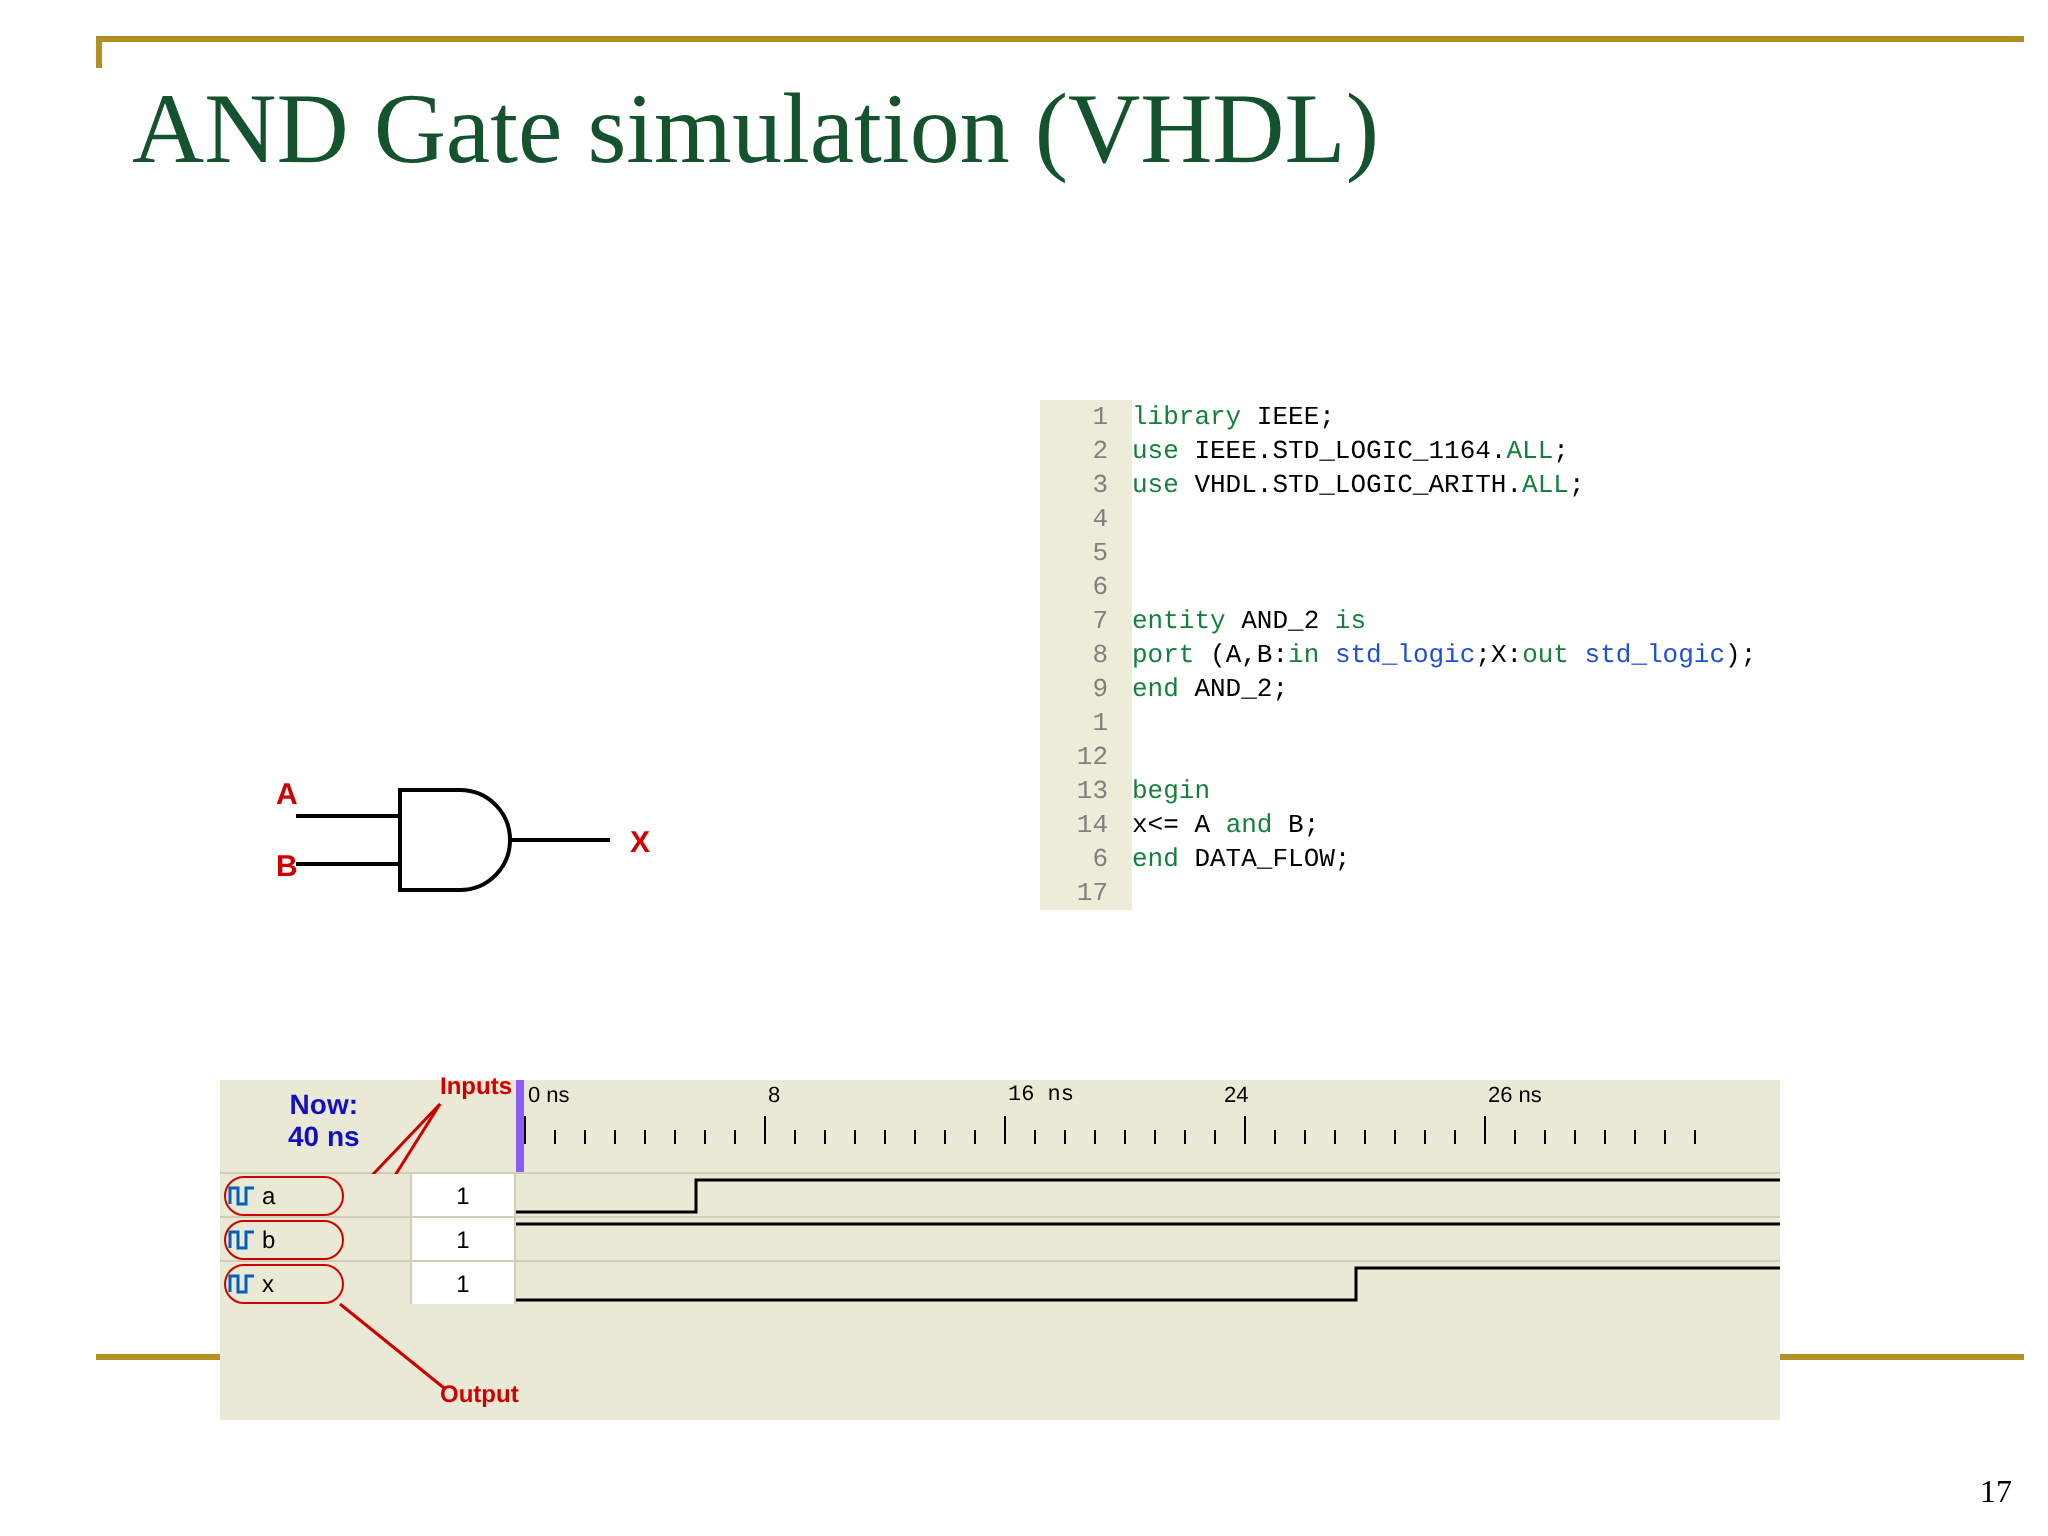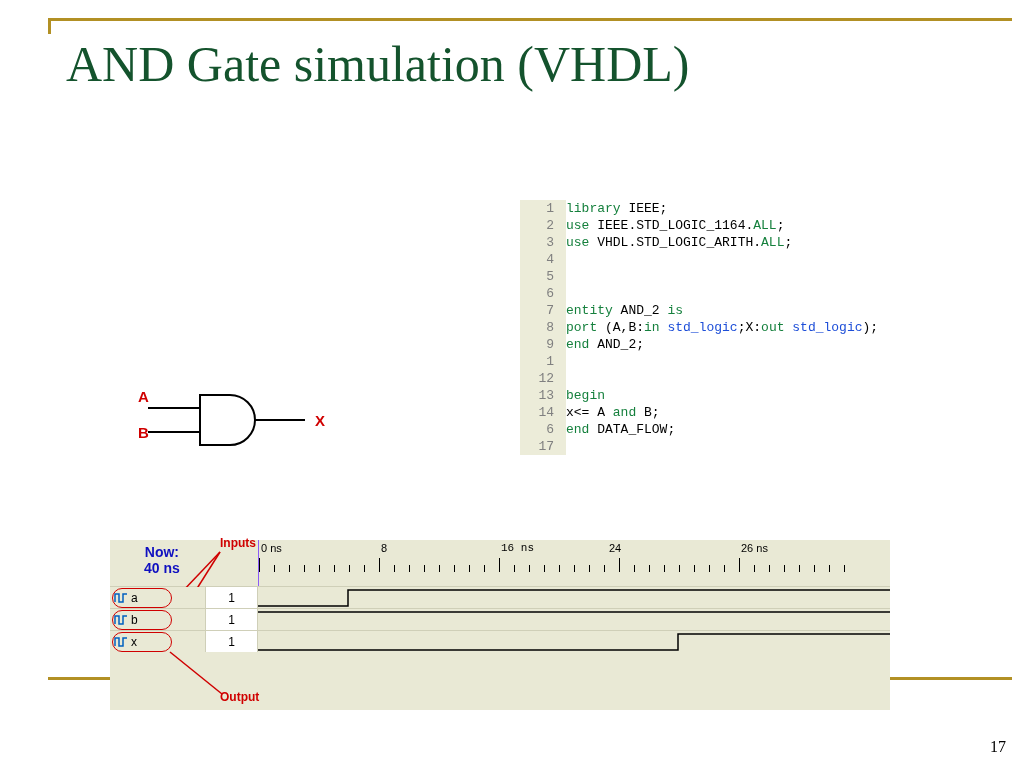--- a/index.html
+++ b/index.html
@@ -11,21 +11,21 @@
   .gate-wrap svg { width: 100%; height: 100%; }
   .code-wrap { position: absolute; top: 200px; left: 520px; font-family: "Courier New", monospace; font-size: 13px; line-height: 17px; }
   .code-row { display: flex; }
   .lineno { width: 46px; text-align: right; padding-right: 12px; background: #ececd9; color: #808080; }
   .codetxt { white-space: pre; }
   .kw { color: #15803d; }
   .typ { color: #1d4ed8; }
   .wave-wrap { position: absolute; top: 540px; left: 110px; width: 780px; height: 170px; background: #e9e9d5; font-family: Arial, sans-serif; font-size: 12px; }
   .wave-head { position: relative; height: 46px; }
   .now-label { position: absolute; left: 34px; top: 4px; color: #1010c0; font-weight: bold; font-size: 14px; text-align: center; }
-  .ruler { position: absolute; left: 148px; top: 0; right: 0; height: 46px; border-left: 1px solid #8b5cf6; }
+  .ruler { position: absolute; left: 148px; top: 0; right: 0; height: 46px; border-left: 4px solid #8b5cf6; }
   .tick-major { position: absolute; top: 18px; height: 14px; width: 1px; background: #000; }
   .tick-minor { position: absolute; top: 25px; height: 7px; width: 1px; background: #000; }
   .tick-lbl { position: absolute; top: 2px; font-size: 11px; color: #000; }
   .sig-row { display: flex; height: 22px; border-top: 1px solid #cfcfb8; }
   .sig-name { width: 96px; display: flex; align-items: center; padding-left: 4px; gap: 3px; background: #e9e9d5; border-right: 1px solid #cfcfb8; position: relative; }
   .sig-icon { width: 14px; height: 12px; display: inline-block; }
   .sig-val { width: 52px; display: flex; align-items: center; justify-content: center; background: #fff; border-right: 1px solid #cfcfb8; }
   .sig-wave { flex: 1; position: relative; background: #e9e9d5; }
   .ann { position: absolute; color: #d00000; font-weight: bold; font-size: 12px; }
   .sig-circle { position: absolute; border: 1px solid #d00000; border-radius: 10px; width: 60px; height: 20px; left: 2px; top: 1px; pointer-events: none; }

